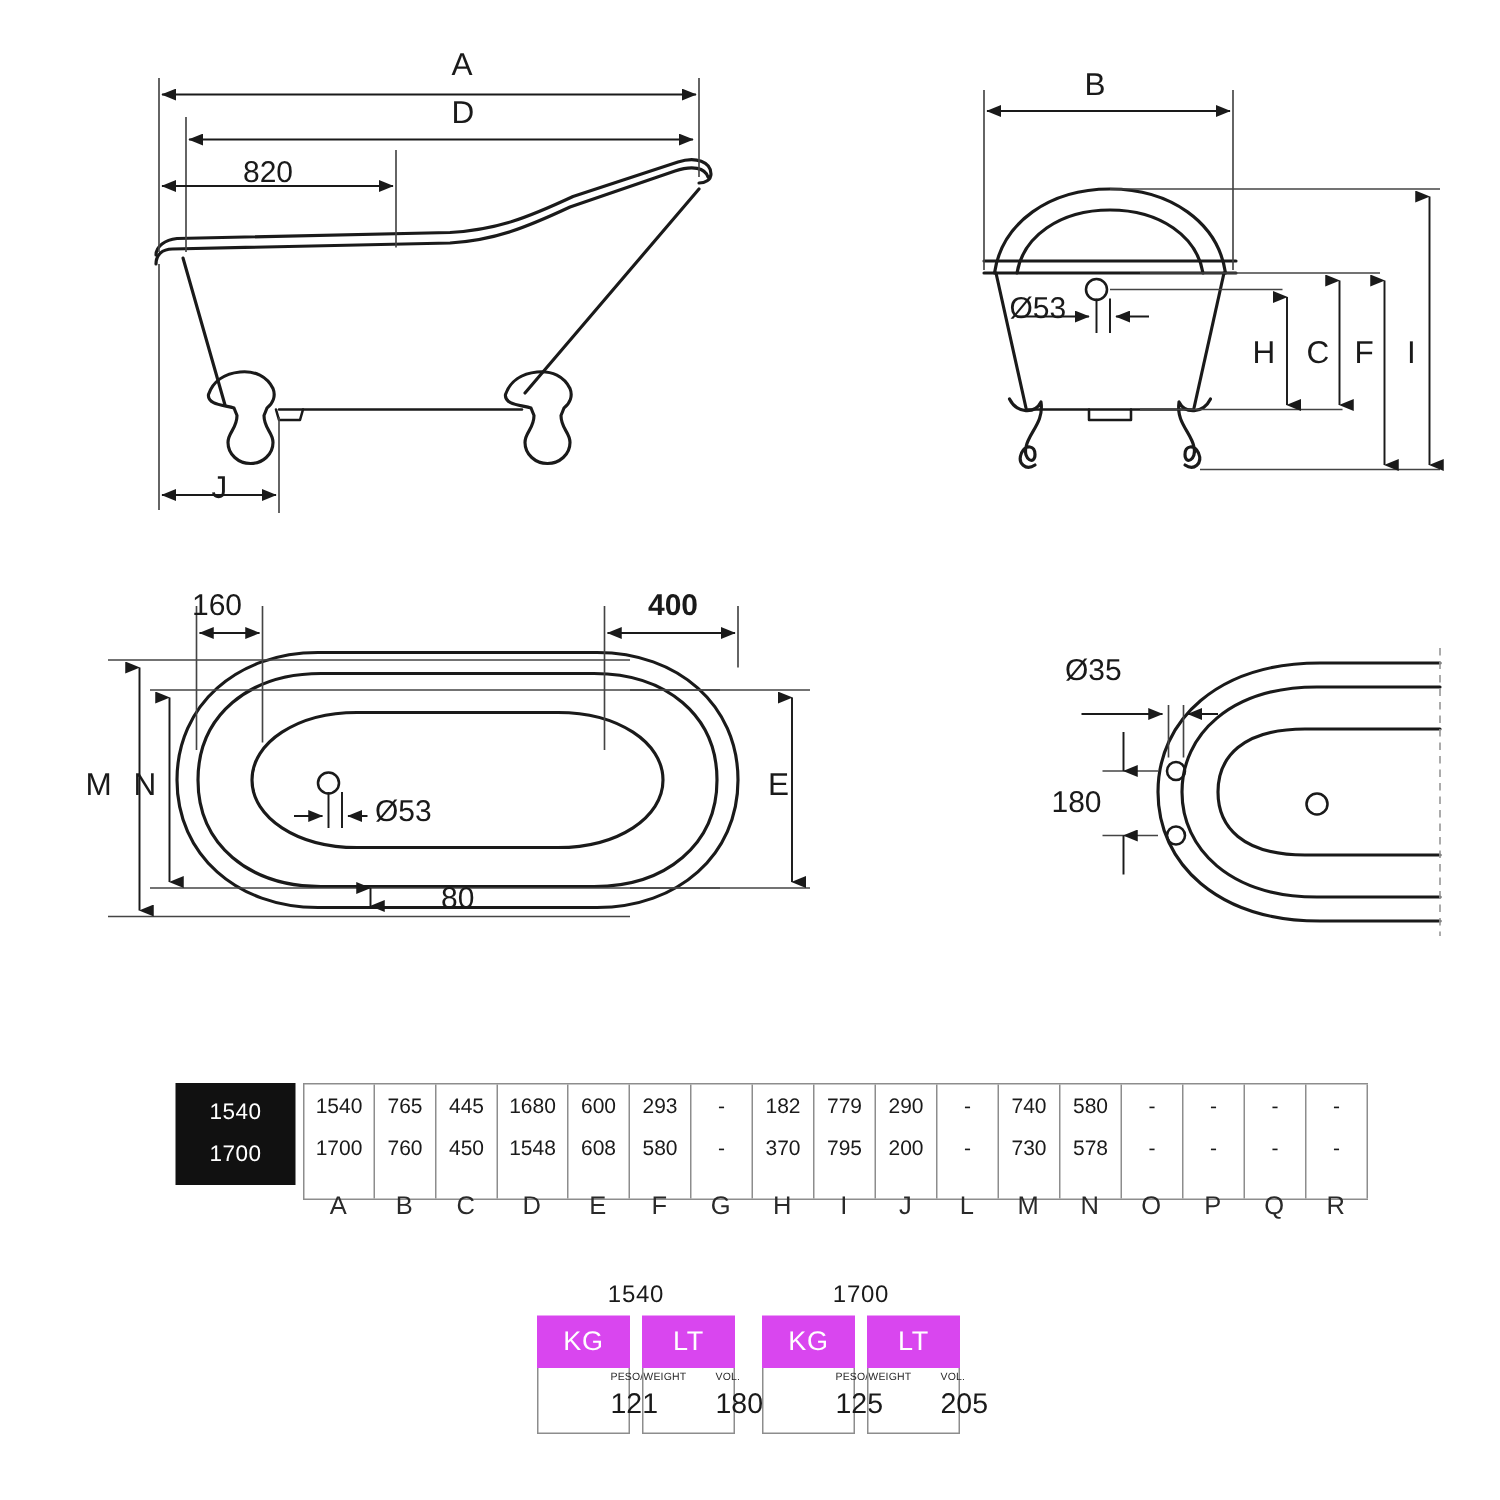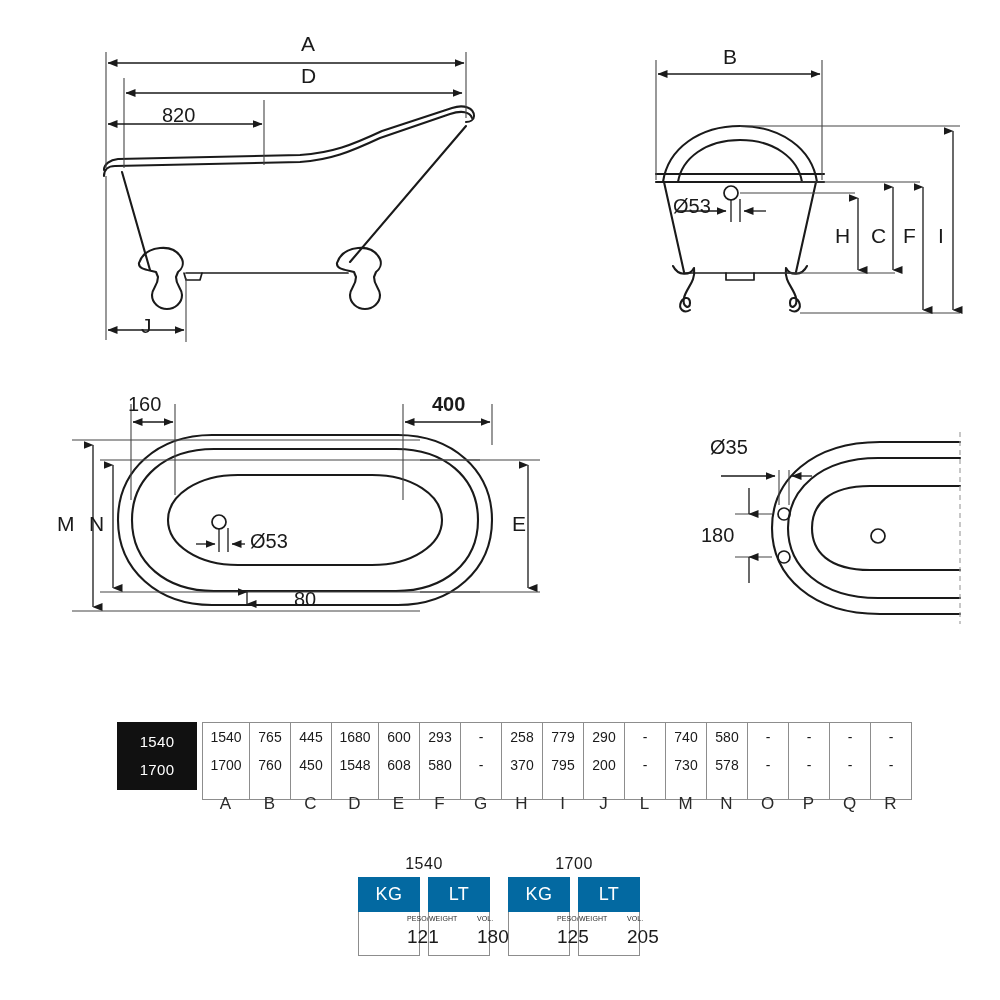--- a/index.html
+++ b/index.html
@@ -87,21 +87,21 @@
   .wv-title {
     text-align: center;
     font-size: 16px;
     color: #1a1a1a;
     margin-bottom: 4px;
     letter-spacing: .5px;
   }
   .wv-row { display: flex; gap: 8px; }
   .wv-cell { width: 62px; }
   .wv-head {
-    background: #0369a1;
+    background: #d946ef;
     color: #ffffff;
     height: 35px;
     line-height: 35px;
     text-align: center;
     font-size: 18px;
     letter-spacing: .5px;
   }
   .wv-body {
     border: 1px solid #8d8d8d;
     border-top: none;
@@ -394,21 +394,21 @@
         <div class="gcell">293</div>
         <div class="gcell">580</div>
         <div class="gcell pad"></div>
       </div>
       <div class="gcol">
         <div class="gcell">-</div>
         <div class="gcell">-</div>
         <div class="gcell pad"></div>
       </div>
       <div class="gcol">
-        <div class="gcell">258</div>
+        <div class="gcell">182</div>
         <div class="gcell">370</div>
         <div class="gcell pad"></div>
       </div>
       <div class="gcol">
         <div class="gcell">779</div>
         <div class="gcell">795</div>
         <div class="gcell pad"></div>
       </div>
       <div class="gcol">
         <div class="gcell">290</div>

